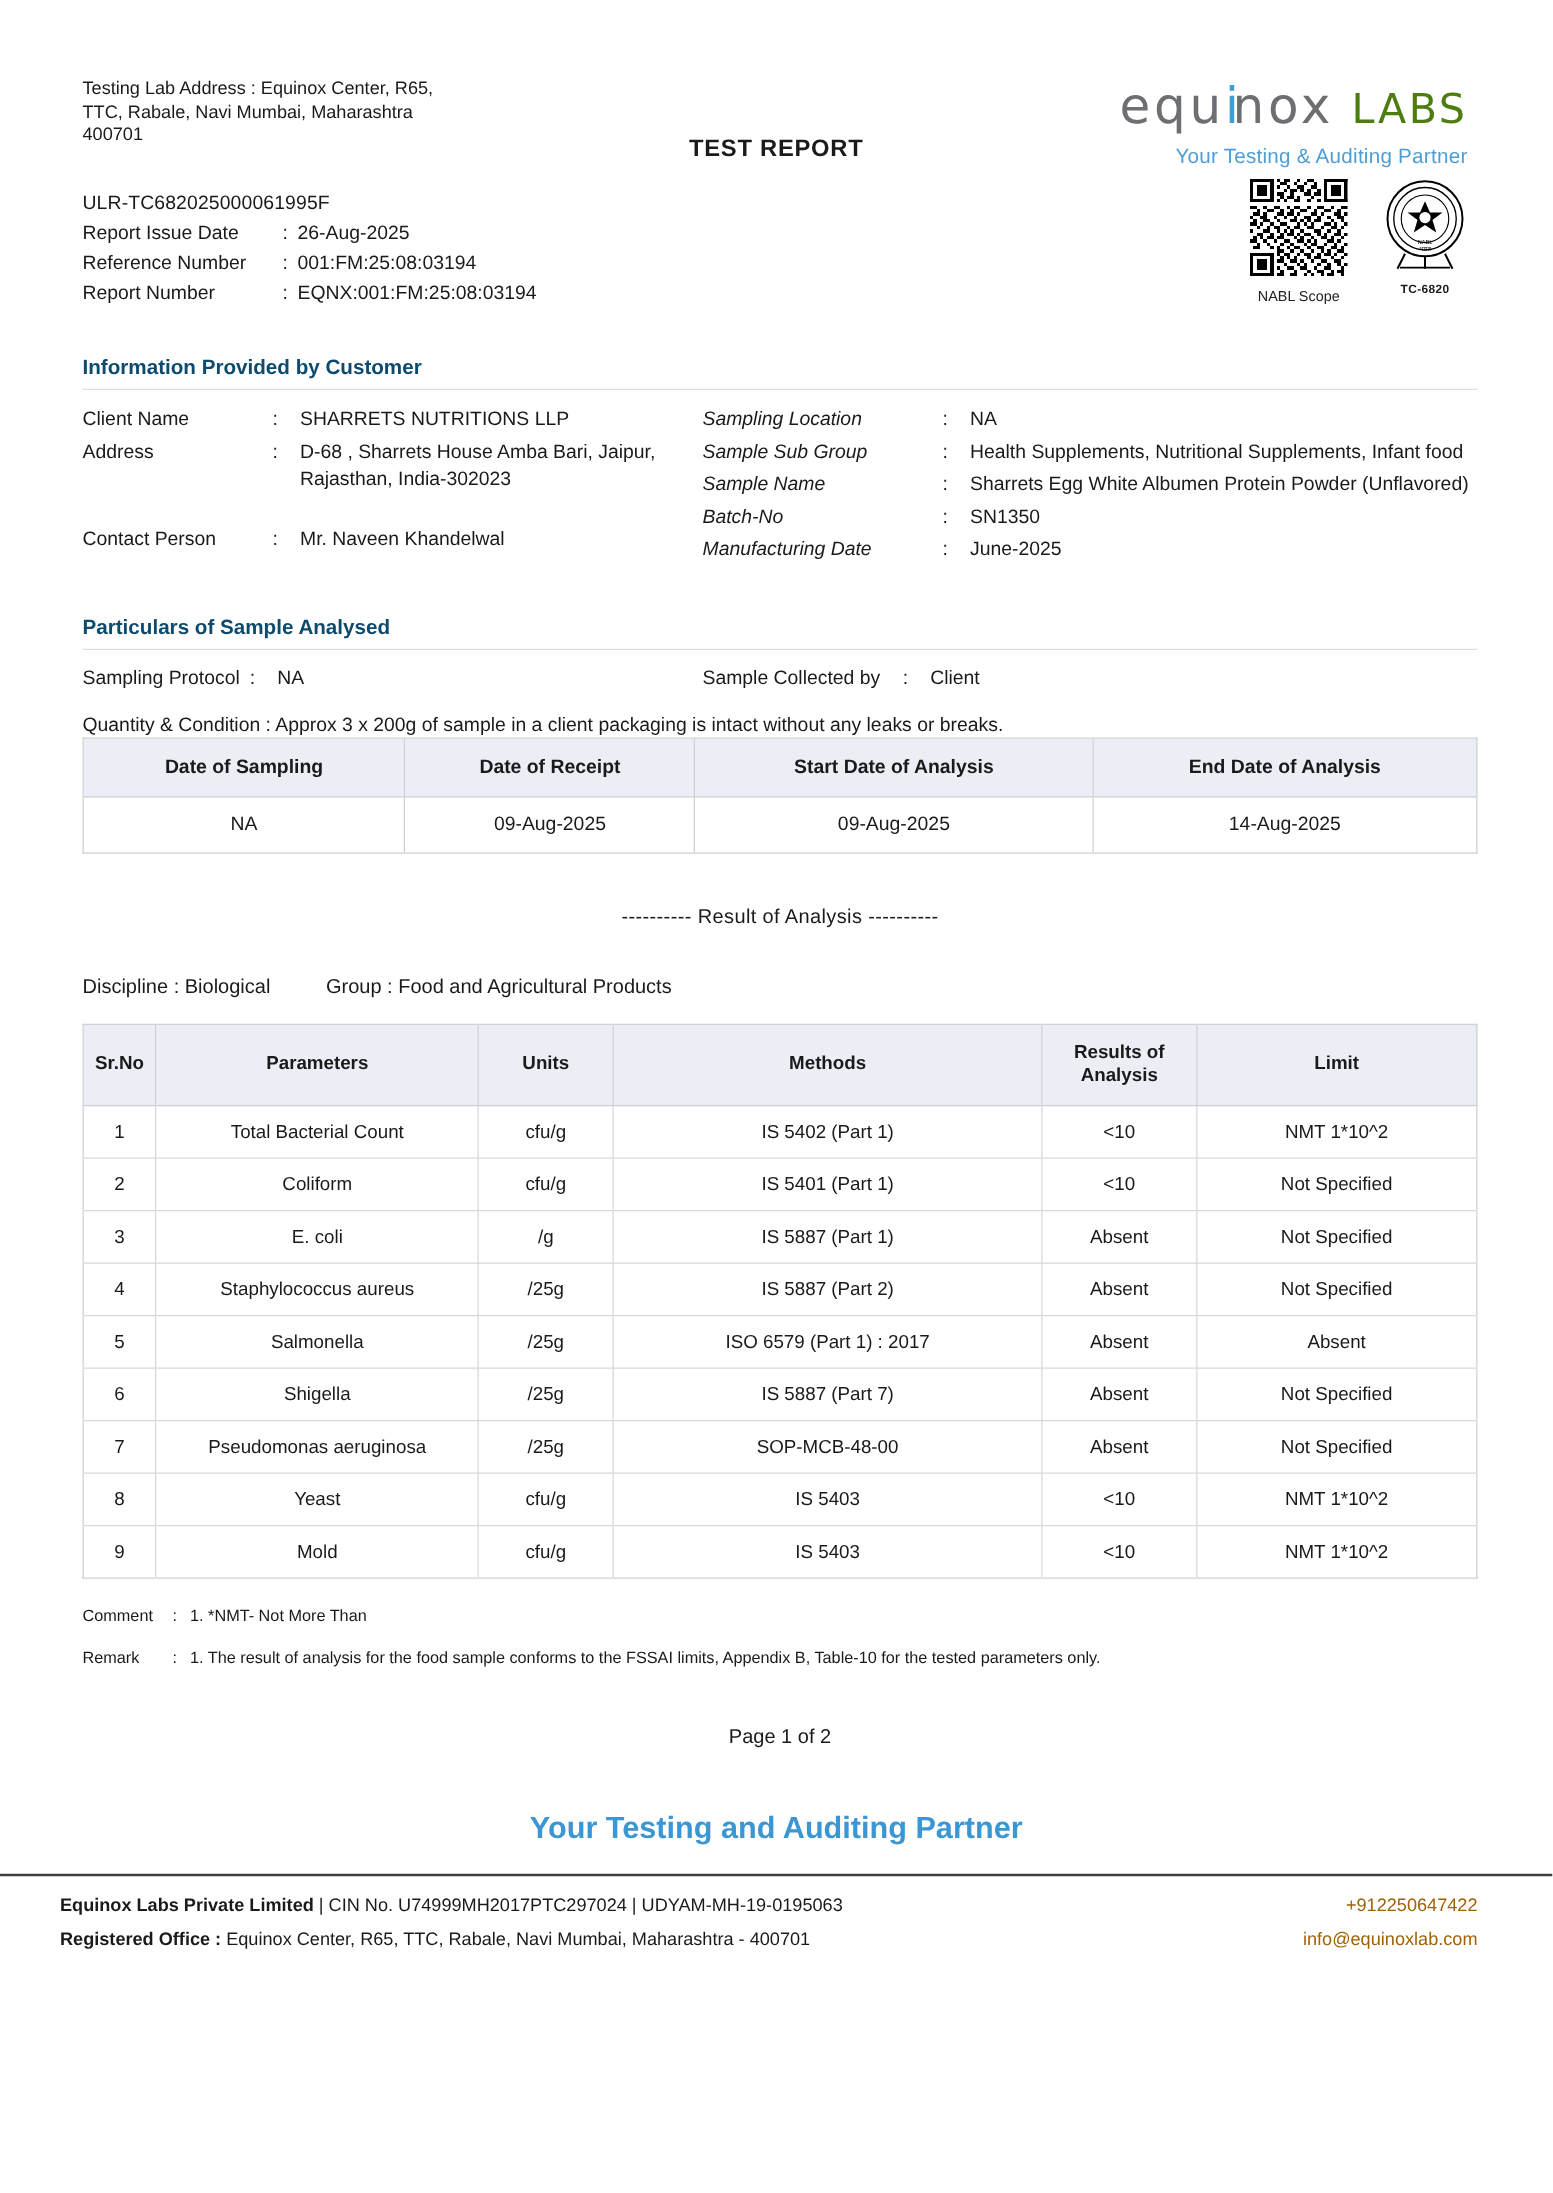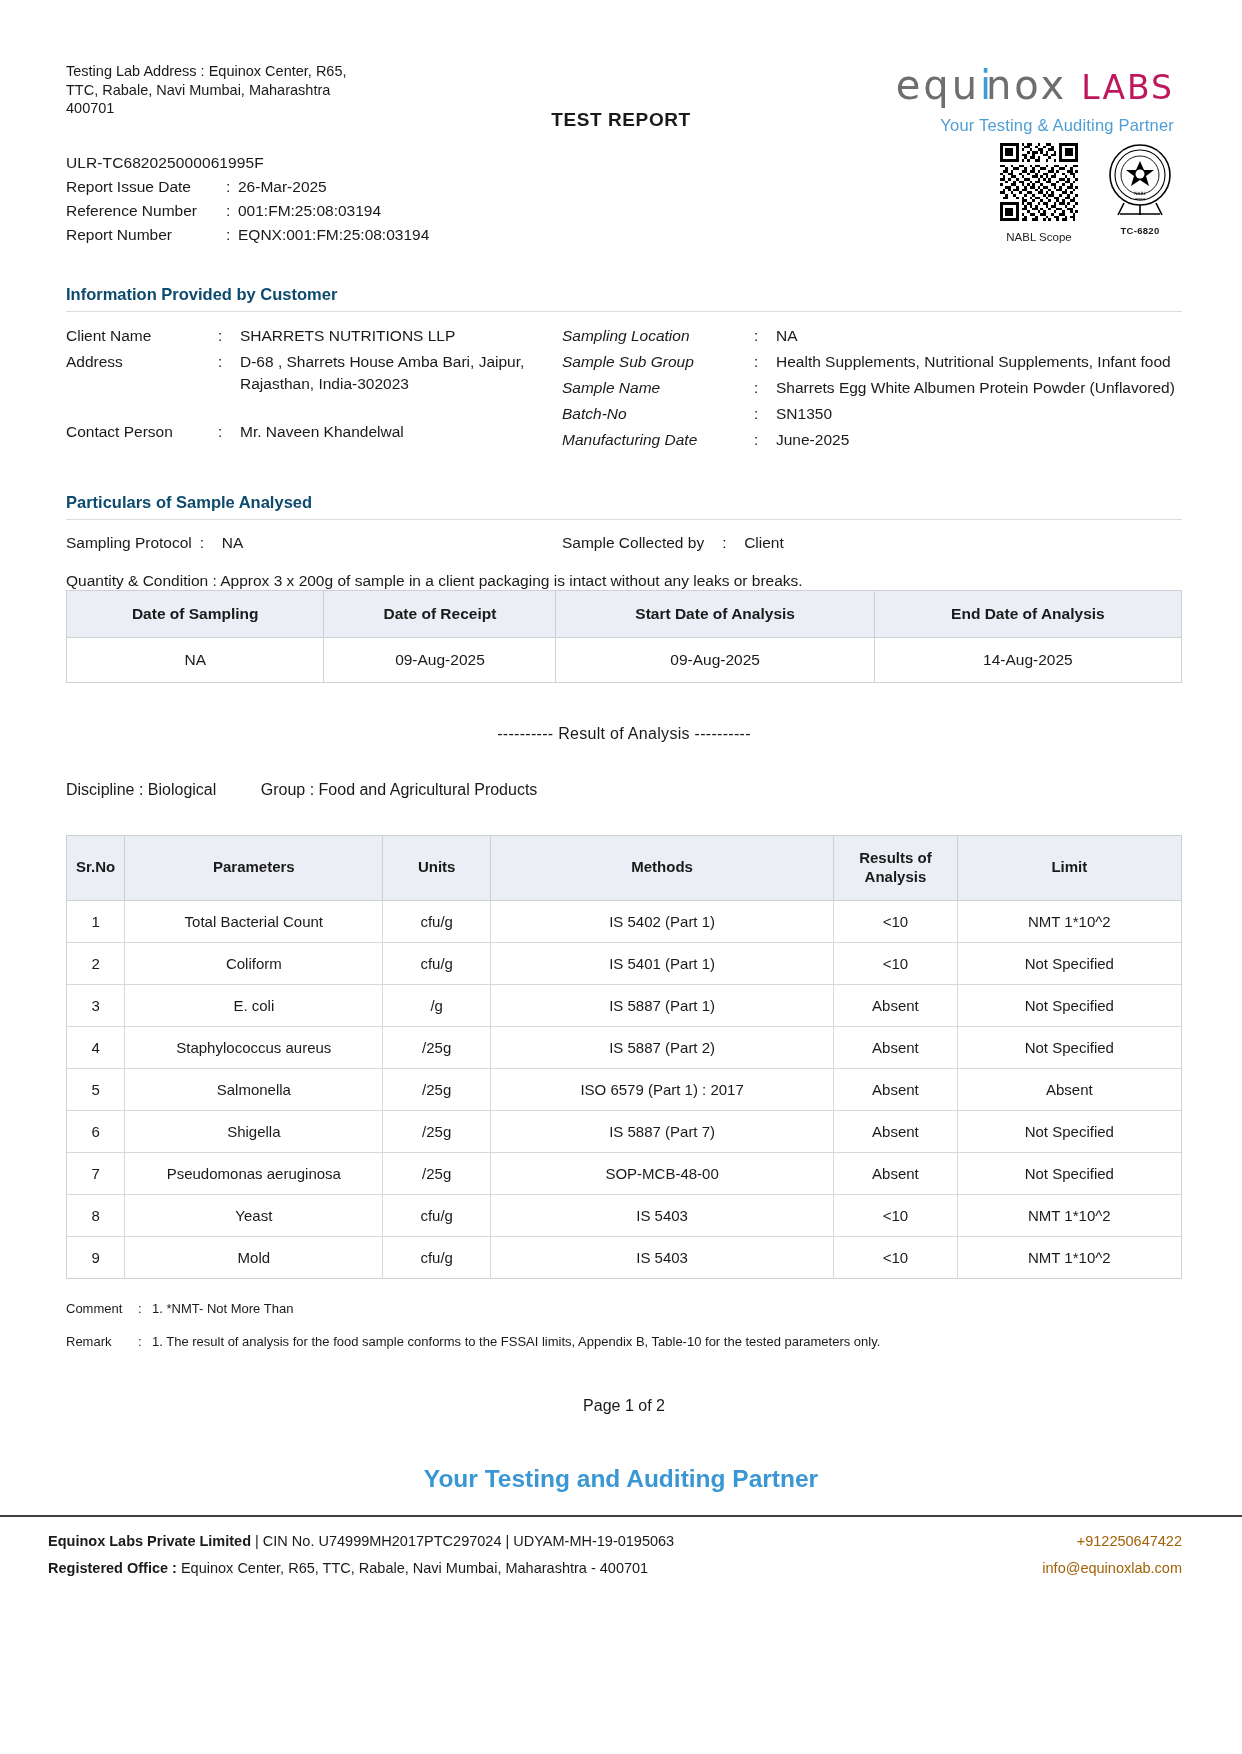--- a/index.html
+++ b/index.html
@@ -47,21 +47,21 @@
     font-family: "DejaVu Sans", sans-serif;
   }
   .brand-equinox .dotbar {
     display: inline-block;
     width: 6px;
     color: #3b9fd6;
   }
   .brand-labs {
     font-size: 33px;
     letter-spacing: 2px;
-    color: #be185d;
+    color: #4d7c0f;
     font-weight: 400;
     font-family: "DejaVu Sans", sans-serif;
   }
   .brand-tag {
     margin-top: 8px;
     font-size: 16.5px;
     color: #4e9ed4;
     letter-spacing: .2px;
   }
 
@@ -173,21 +173,21 @@
     letter-spacing: .3px;
   }
   .discipline-line {
     margin-top: 38px;
     font-size: 16px;
   }
   .discipline-line .grp { margin-left: 40px; }
 
   
   .results-table {
-    margin-top: 36px;
+    margin-top: 20px;
     border: 1px solid #cfcfd6;
     font-size: 15px;
   }
   .results-table th {
     background: #eceef6;
     font-weight: bold;
     padding: 13px 4px;
     border-right: 1px solid #cfcfd6;
     border-bottom: 1px solid #cfcfd6;
     text-align: center;
@@ -270,21 +270,21 @@
   </div>
 
   <div class="test-report-title">TEST REPORT</div>
 
   <div class="meta-row">
     <div class="meta-block">
       <div class="meta-ulr">ULR-TC682025000061995F</div>
       <div class="meta-line">
         <span class="meta-label">Report Issue Date</span>
         <span class="meta-colon">:</span>
-        <span class="meta-value">26-Mar-2025</span>
+        <span class="meta-value">26-Aug-2025</span>
       </div>
       <div class="meta-line">
         <span class="meta-label">Reference Number</span>
         <span class="meta-colon">:</span>
         <span class="meta-value">001:FM:25:08:03194</span>
       </div>
       <div class="meta-line">
         <span class="meta-label">Report Number</span>
         <span class="meta-colon">:</span>
         <span class="meta-value">EQNX:001:FM:25:08:03194</span>

